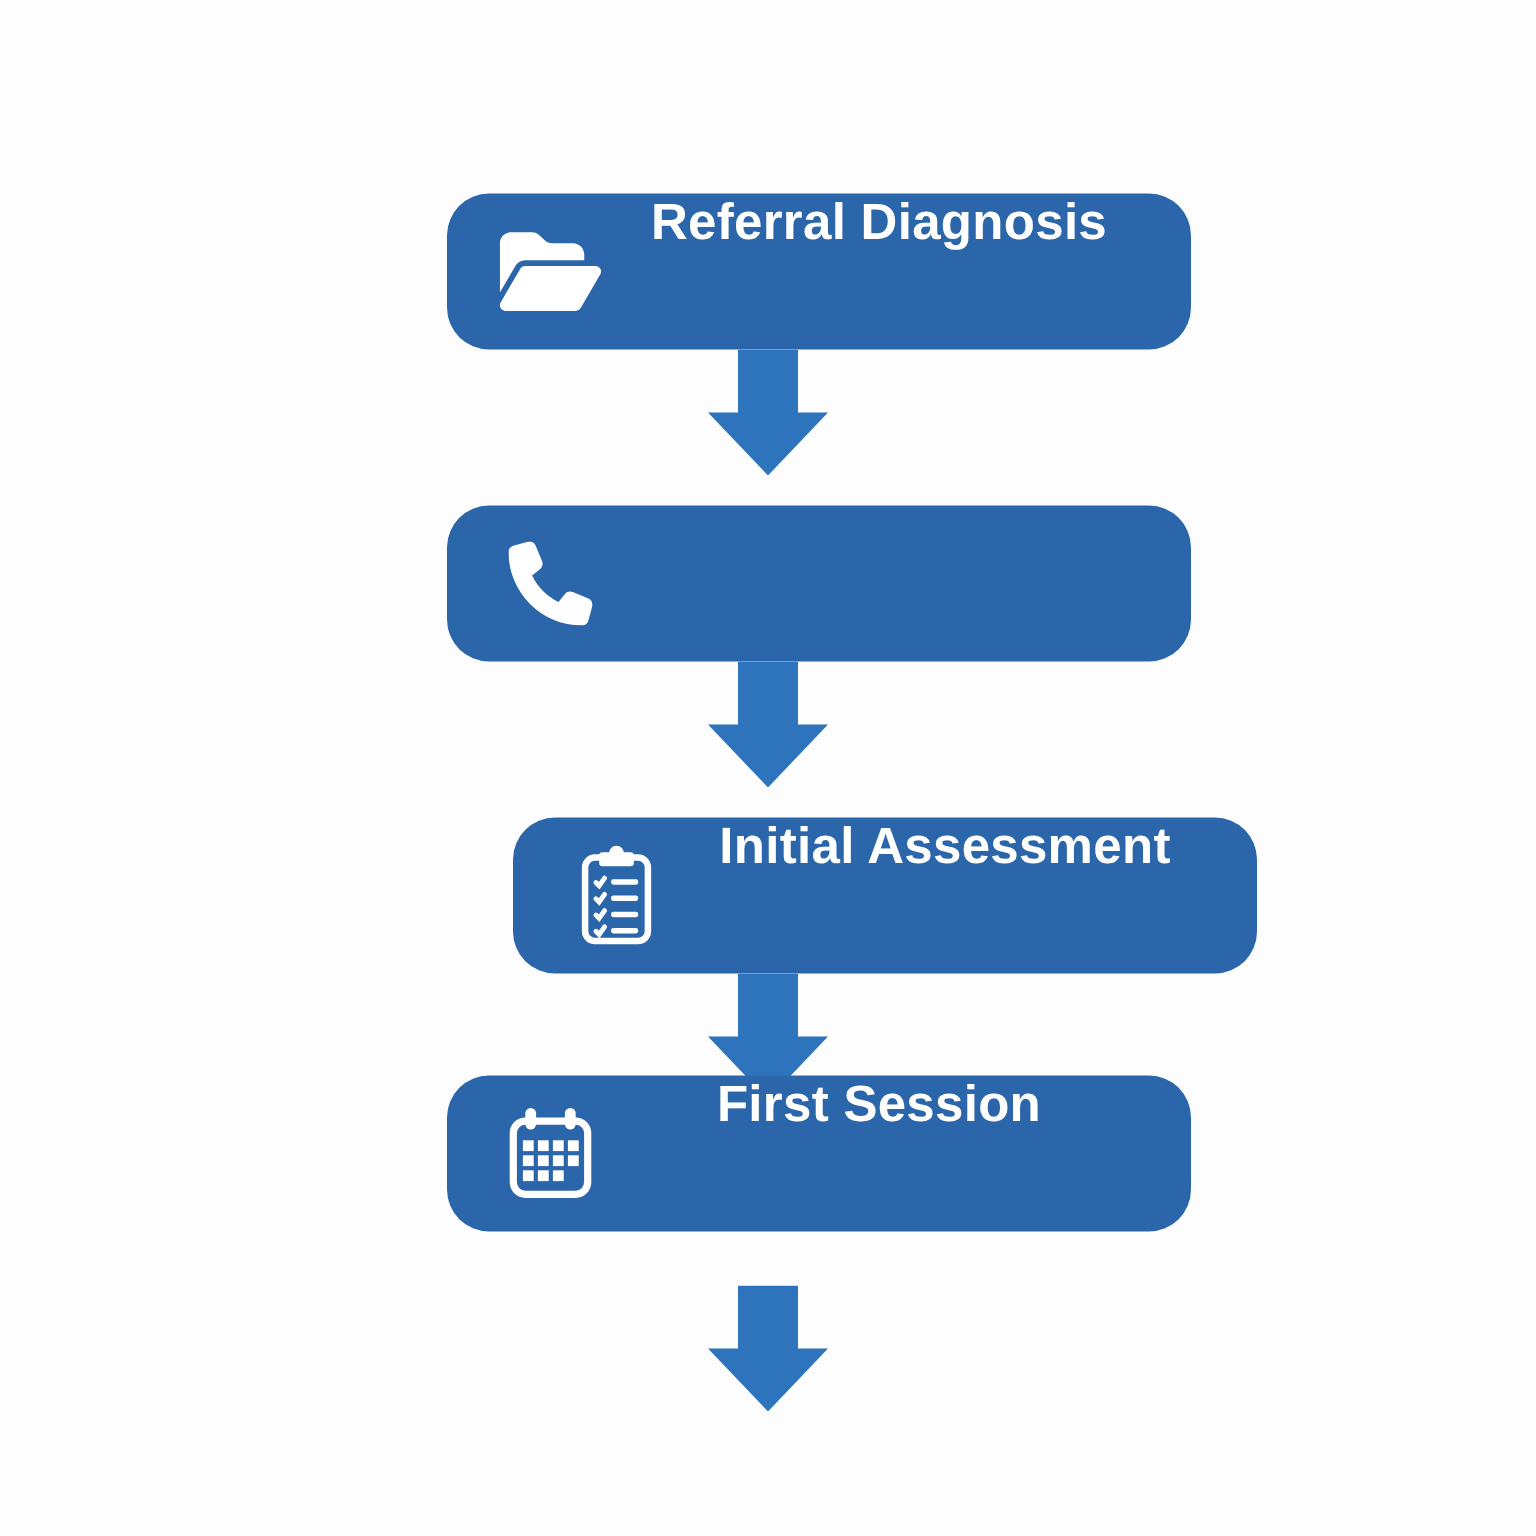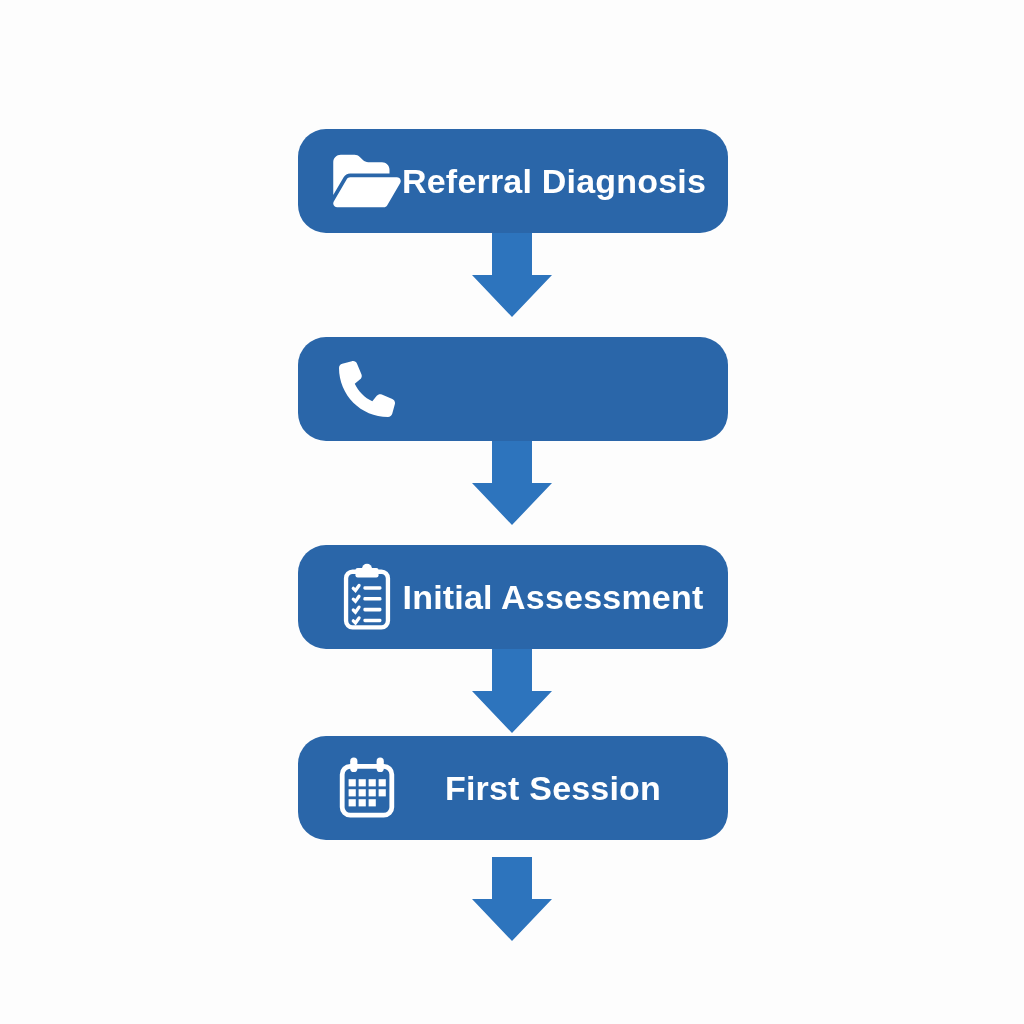--- a/index.html
+++ b/index.html
@@ -15,26 +15,25 @@
     overflow: hidden;
   }
   .canvas {
     position: relative;
     width: 1024px;
     height: 1024px;
   }
   .step {
     position: absolute;
     left: 298px;
-    width: 430px;
+    width: 496px;
     height: 104px;
     background: var(--color-box, #2a66a9);
     border-radius: 28px;
     display: flex;
-    align-items: center;
     padding: 0 24px 0 34px;
     box-sizing: border-box;
   }
   .step .icon {
     width: 70px;
     display: flex;
     align-items: center;
     justify-content: center;
     color: var(--color-text, #ffffff);
     flex: 0 0 auto;
@@ -51,22 +50,22 @@
   .arrow {
     position: absolute;
     left: 472px;
     width: 80px;
     height: 84px;
     color: var(--color-arrow, #2d74bd);
   }
   .arrow svg { display: block; }
   .step-1 { top: 129px; }
   .step-2 { top: 337px; }
-  .step-3 { top: 545px; }
-  .step-4 { top: 736px; }
+  .step-3 { top: 545px; margin-left: 44px; }
+  .step-4 { top: 717px; }
   .arrow-1 { top: 233px; }
   .arrow-2 { top: 441px; }
   .arrow-3 { top: 649px; }
   .arrow-4 { top: 857px; }
 </style>
 </head>
 <body>
 
 <div class="canvas">
 

